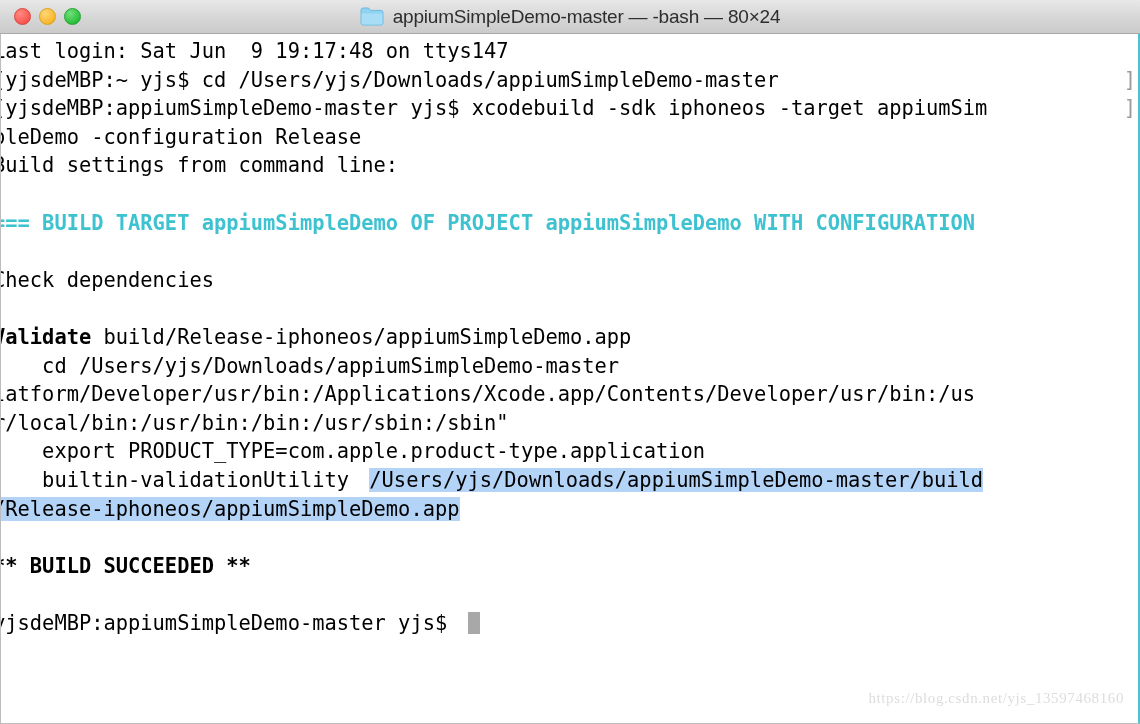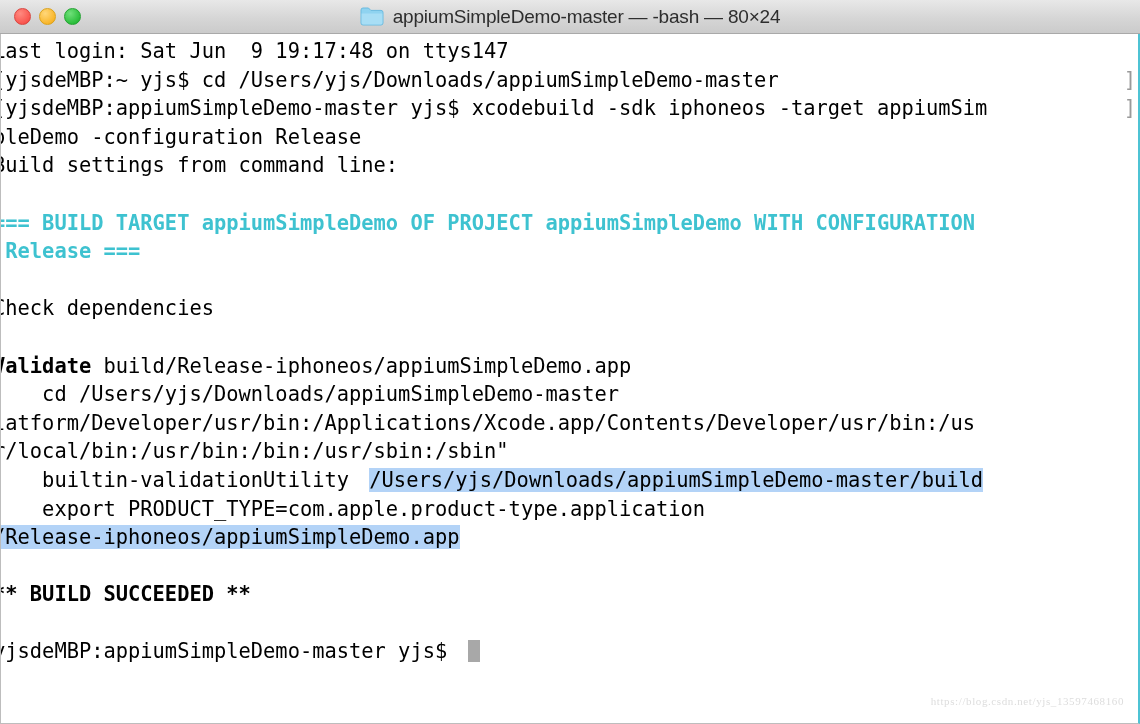--- a/index.html
+++ b/index.html
@@ -120,21 +120,21 @@
     font-family: "DejaVu Sans Mono", monospace;
     font-size: 20.4px;
     color: #9a9a9a;
   }
 
   #watermark {
     position: absolute;
     right: 14px;
     bottom: 16px;
     font-family: "Liberation Serif", serif;
-    font-size: 11px;
+    font-size: 15px;
     color: #dddddd;
     letter-spacing: 0.6px;
     white-space: nowrap;
     user-select: none;
   }
 </style>
 </head>
 <body>
 
 <div id="window">
@@ -165,40 +165,39 @@
 
       <div class="row"><span class="txt">pleDemo -configuration Release</span></div>
 
       <div class="row"><span class="txt">Build settings from command line:</span></div>
 
 
       <div class="row"><span class="txt"></span></div>
 
       <div class="row"><span class="txt cyan">=== BUILD TARGET appiumSimpleDemo OF PROJECT appiumSimpleDemo WITH CONFIGURATION</span></div>
 
-      <div class="row"><span class="txt cyan"> Release ===</span></div>
 
       <div class="row"><span class="txt"></span></div>
 
       <div class="row"><span class="txt">Check dependencies</span></div>
 
       <div class="row"><span class="txt"></span></div>
 
       <div class="row"><span class="txt" id="validate-line"><span class="bold">Validate</span><span> build/Release-iphoneos/appiumSimpleDemo.app</span></span></div>
 
       <div class="row"><span class="txt">    cd /Users/yjs/Downloads/appiumSimpleDemo-master</span></div>
 
 
       <div class="row"><span class="txt">latform/Developer/usr/bin:/Applications/Xcode.app/Contents/Developer/usr/bin:/us</span></div>
 
       <div class="row"><span class="txt">r/local/bin:/usr/bin:/bin:/usr/sbin:/sbin"</span></div>
 
+      <div class="row"><span class="txt">    export PRODUCT_TYPE=com.apple.product-type.application</span></div>
+
       <div class="row"><span class="txt">    builtin-validationUtility </span><span class="sel">/Users/yjs/Downloads/appiumSimpleDemo-master/build</span></div>
-
-      <div class="row"><span class="txt">    export PRODUCT_TYPE=com.apple.product-type.application</span></div>
 
       <div class="row"><span class="txt sel">/Release-iphoneos/appiumSimpleDemo.app</span></div>
 
       <div class="row"><span class="txt"></span></div>
 
       <div class="row"><span class="txt bold">** BUILD SUCCEEDED **</span></div>
 
       <div class="row"><span class="txt"></span></div>
 
       <div class="row"><span class="txt">yjsdeMBP:appiumSimpleDemo-master yjs$ </span><span class="cursor"></span></div>

